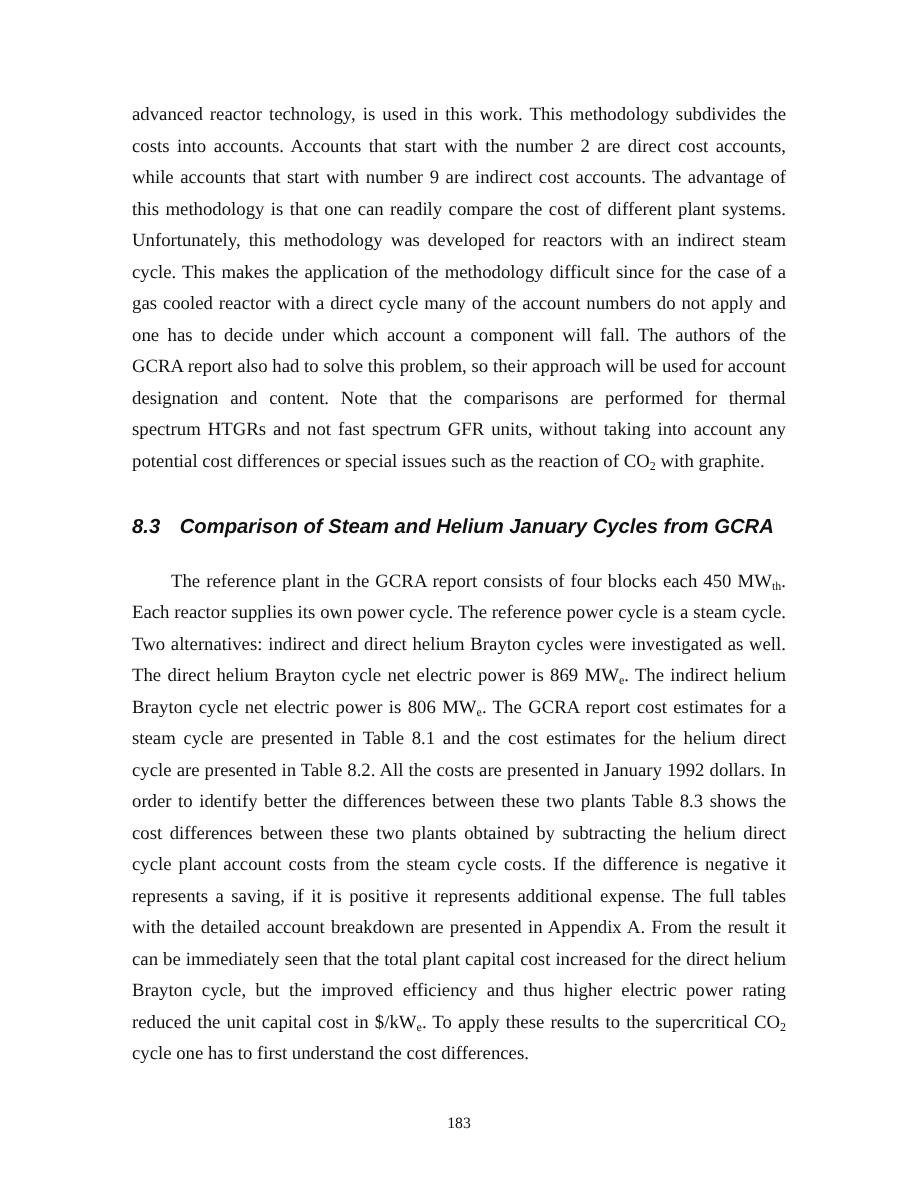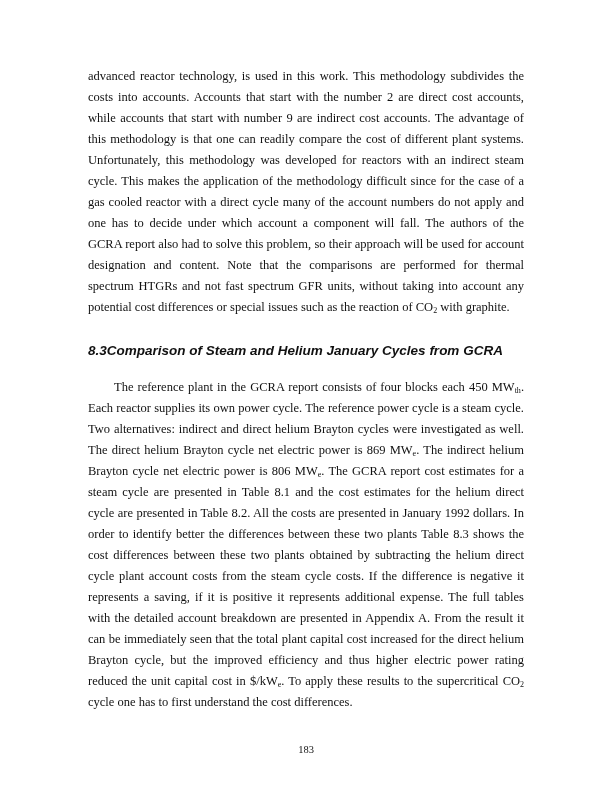--- a/index.html
+++ b/index.html
@@ -42,21 +42,21 @@
     font-weight: bold;
     font-style: italic;
     font-size: 13.5px;
     line-height: 17px;
     margin: 24px 0 18px 0;
     white-space: nowrap;
     color: #111111;
   }
   .heading-number {
     display: inline-block;
-    margin-right: 0;
+    margin-right: 13px;
   }
   .page-number {
     position: absolute;
     top: 744px;
     left: 0;
     width: 612px;
     text-align: center;
     font-family: "Liberation Serif", serif;
     font-size: 10.5px;
     color: #111111;

